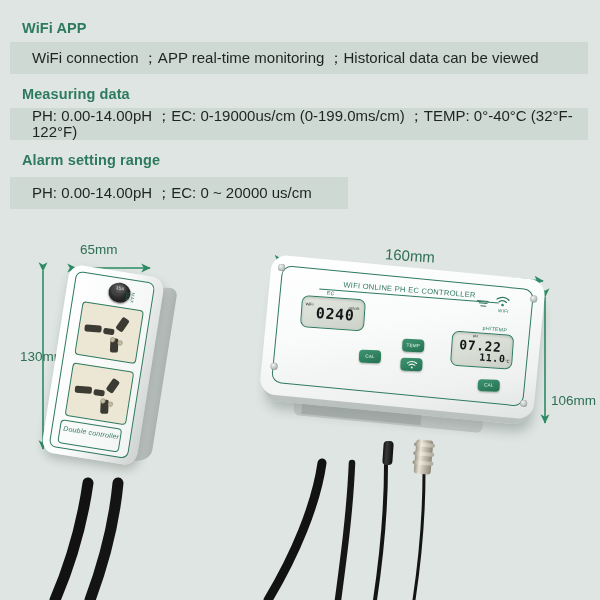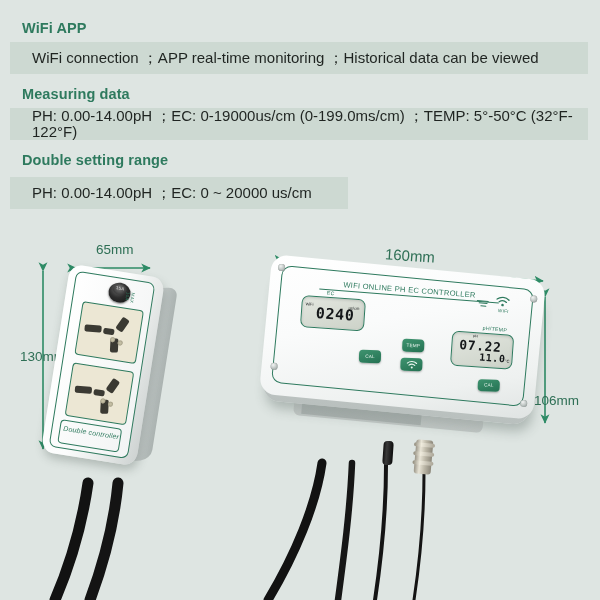--- a/index.html
+++ b/index.html
@@ -199,25 +199,25 @@
 
   <div class="spec-block">
 
     <div class="spec-group">
       <div class="spec-title" style="position:absolute;left:0;top:20px;">WiFi APP</div>
       <div class="spec-band" style="position:absolute;left:10px;top:42px;width:578px;height:32px;">WiFi connection ；APP real-time monitoring ；Historical data can be viewed</div>
     </div>
 
     <div class="spec-group">
       <div class="spec-title" style="position:absolute;left:0;top:86px;">Measuring data</div>
-      <div class="spec-band" style="position:absolute;left:10px;top:108px;width:578px;height:32px;">PH: 0.00-14.00pH ；EC: 0-19000us/cm (0-199.0ms/cm) ；TEMP: 5°-50°C (32°F-122°F)</div>
+      <div class="spec-band" style="position:absolute;left:10px;top:108px;width:578px;height:32px;">PH: 0.00-14.00pH ；EC: 0-19000us/cm (0-199.0ms/cm) ；TEMP: 0°-40°C (32°F-122°F)</div>
     </div>
 
     <div class="spec-group">
-      <div class="spec-title" style="position:absolute;left:0;top:152px;">Double setting range</div>
+      <div class="spec-title" style="position:absolute;left:0;top:152px;">Alarm setting range</div>
       <div class="spec-band" style="position:absolute;left:10px;top:177px;width:338px;height:32px;">PH: 0.00-14.00pH ；EC: 0 ~ 20000 us/cm</div>
     </div>
 
   </div>
 
   <div class="photo">
 
     <svg class="cables" viewBox="0 0 600 375">
 
       <path d="M88 258 C 82 300, 70 340, 55 375" stroke="#121212" stroke-width="11" fill="none" stroke-linecap="round"></path>
@@ -238,24 +238,24 @@
 
       <line x1="76" y1="43" x2="150" y2="43" stroke="#2e8b66" stroke-width="1.6" marker-start="url(#ah)" marker-end="url(#ah)"></line>
 
       <line x1="43" y1="46" x2="43" y2="224" stroke="#2e8b66" stroke-width="1.6" marker-start="url(#ah)" marker-end="url(#ah)"></line>
 
       <line x1="283" y1="35" x2="543" y2="56" stroke="#2e8b66" stroke-width="1.6" marker-start="url(#ah)" marker-end="url(#ah)"></line>
 
       <line x1="545" y1="72" x2="545" y2="198" stroke="#2e8b66" stroke-width="1.6" marker-start="url(#ah)" marker-end="url(#ah)"></line>
     </svg>
 
-    <span class="dimlabel" style="left:96px;top:17px;">65mm</span>
+    <span class="dimlabel" style="left:80px;top:17px;">65mm</span>
     <span class="dimlabel" style="left:20px;top:124px;">130mm</span>
     <span class="dimlabel" style="left:385px;top:22px;font-size:15px;transform:rotate(4deg);">160mm</span>
-    <span class="dimlabel" style="left:534px;top:168px;">106mm</span>
+    <span class="dimlabel" style="left:551px;top:168px;">106mm</span>
 
     <div class="socket-unit">
       <div class="socket-side"></div>
       <div class="socket-body">
         <div class="socket-face">
 
           <div class="knob-wrap">
             <div class="knob"></div>
             <div class="knob-top"></div>
             <div class="knob-txt">15A</div>

